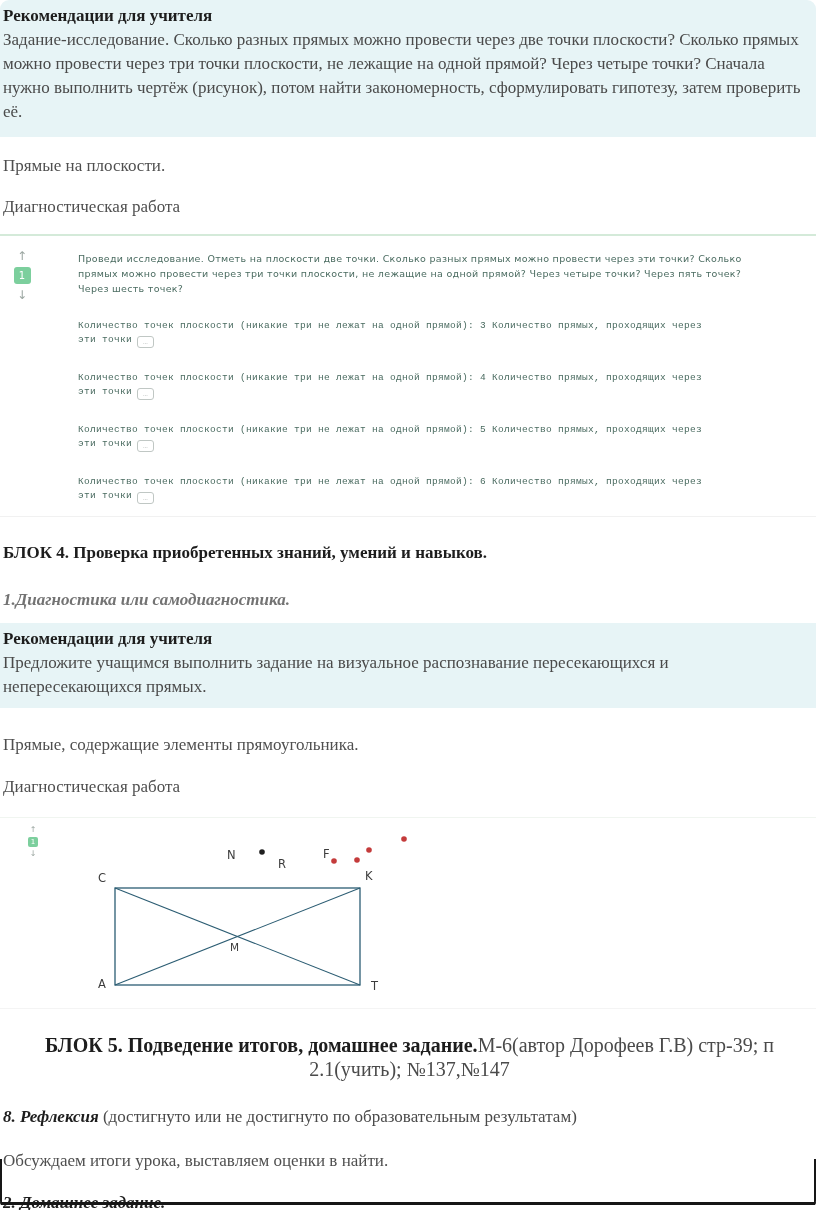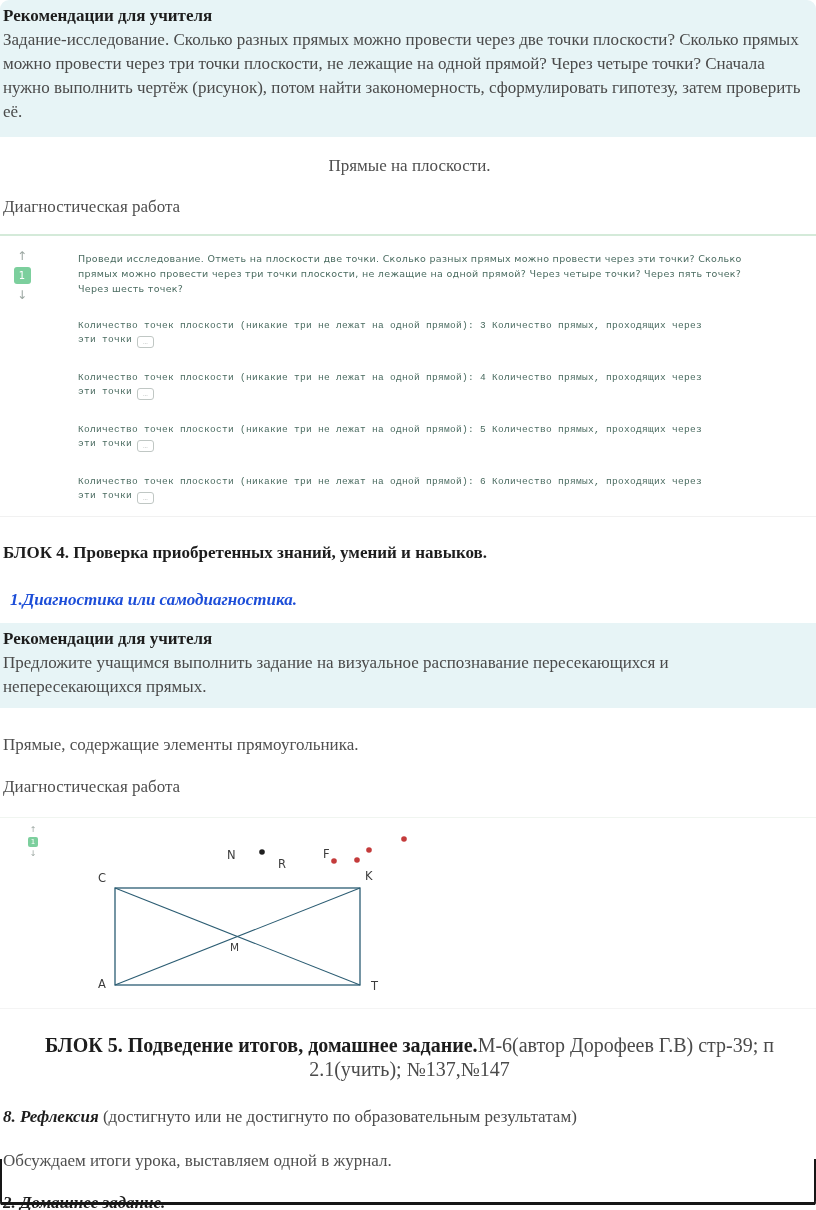--- a/index.html
+++ b/index.html
@@ -32,42 +32,42 @@
     line-height: 24px;
     color: #4a4a4a;
   }
 
   .para {
     font-size: 17px;
     line-height: 24px;
     margin-left: 3px;
     color: #4f4f4f;
   }
-  .p-lines   { margin-top: 17px; text-align: center; }
+  .p-lines   { margin-top: 17px; }
   .p-diag1   { margin-top: 17px; }
   .p-rect    { margin-top: 25px; }
   .p-diag2   { margin-top: 18px; }
   .p-discuss { margin-top: 20px; }
 
   .block-h {
     margin-top: 24px;
     margin-left: 3px;
     font-size: 17px;
     line-height: 24px;
     font-weight: bold;
     color: #1d1d1d;
   }
   .sub-h {
     margin-top: 23px;
-    margin-left: 10px;
+    margin-left: 3px;
     font-size: 17px;
     line-height: 24px;
     font-weight: bold;
     font-style: italic;
-    color: #1d4ed8;
+    color: #737373;
   }
   .callout2 { margin-top: 11px; padding-bottom: 9px; }
 
   
   .shot {
     position: relative;
     background: #ffffff;
   }
   .shot1 {
     margin-top: 15px;
@@ -291,18 +291,18 @@
       <circle cx="272" cy="29" r="2.8" fill="#c43b3b"></circle>
       <circle cx="284" cy="19" r="2.8" fill="#c43b3b"></circle>
       <circle cx="319" cy="8" r="2.8" fill="#c43b3b"></circle>
     </svg>
   </div>
 
   <p class="block5"><b>БЛОК 5. Подведение итогов, домашнее задание.</b><span>М-6(автор Дорофеев Г.В)  стр-39; п 2.1(учить); №137,№147</span></p>
 
   <p class="reflexia"><b>8. Рефлексия</b><span>  (достигнуто или не достигнуто по образовательным результатам)</span></p>
 
-  <p class="para p-discuss">Обсуждаем итоги урока, выставляем одной в журнал.</p>
+  <p class="para p-discuss">Обсуждаем итоги урока, выставляем оценки в найти.</p>
 
   <p class="bold-italic">2. Домашнее задание.</p>
 
   <div class="page-edge"></div>
 </div>
 
 </body></html>

